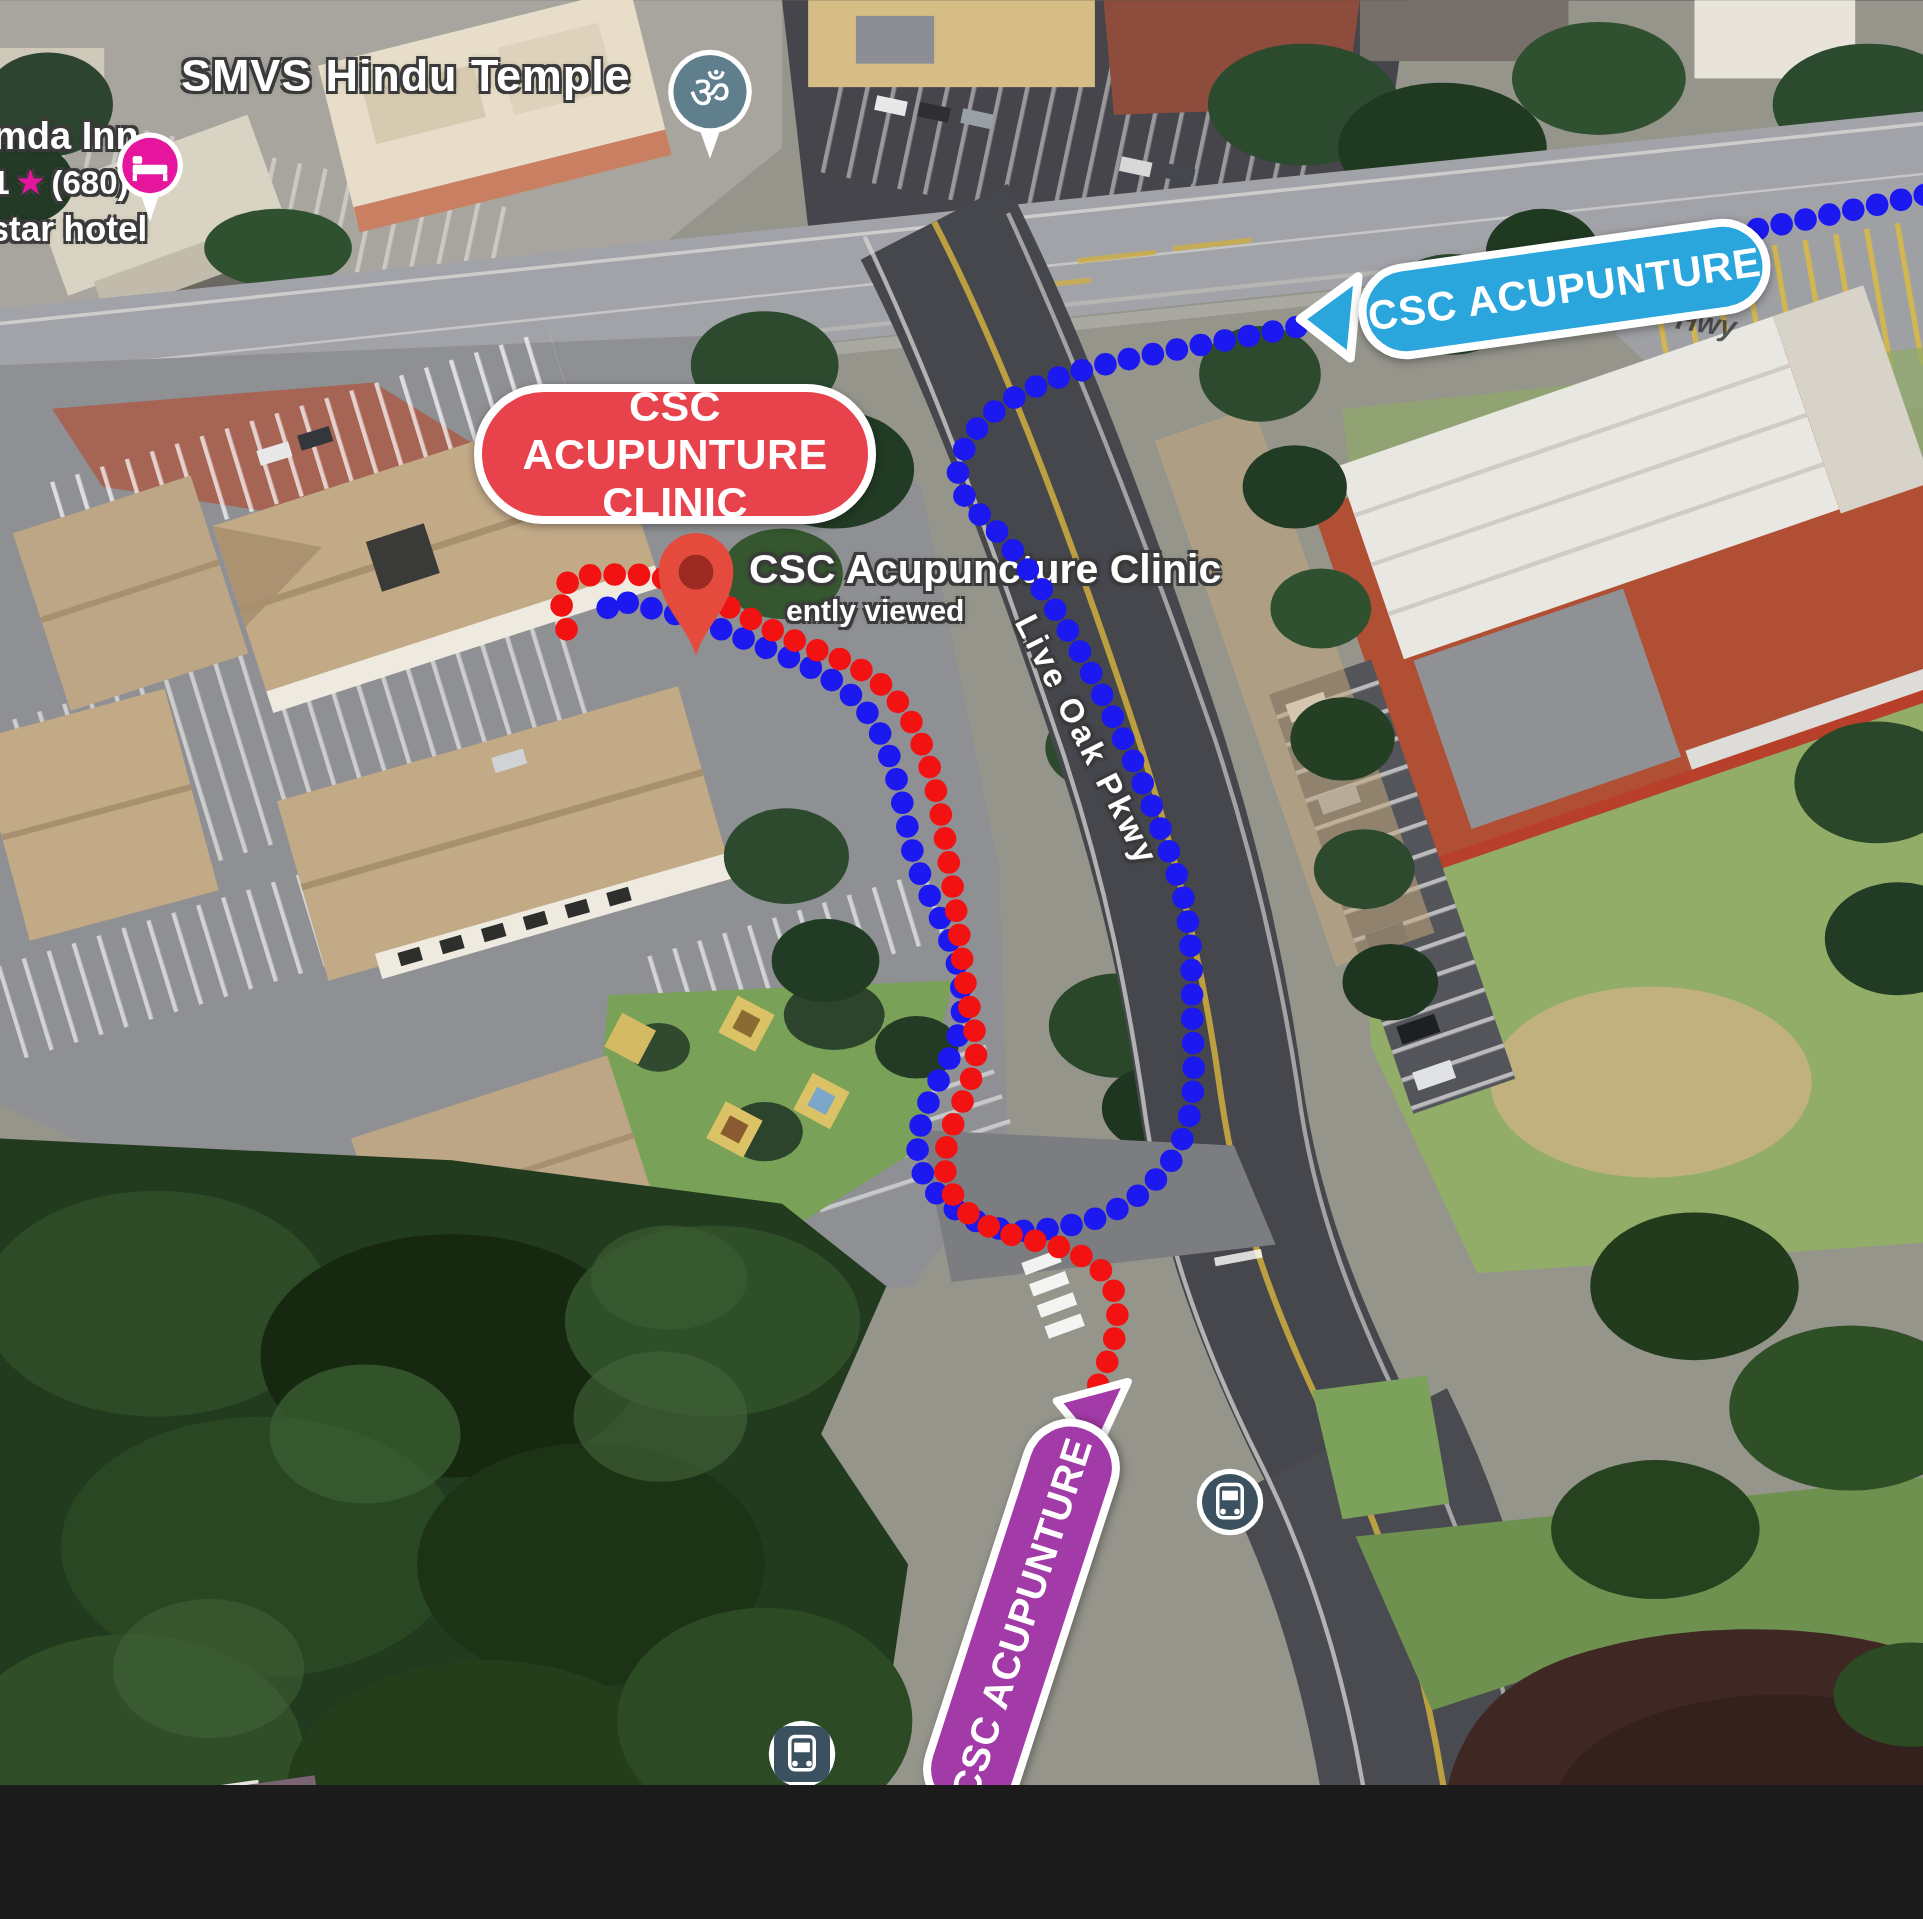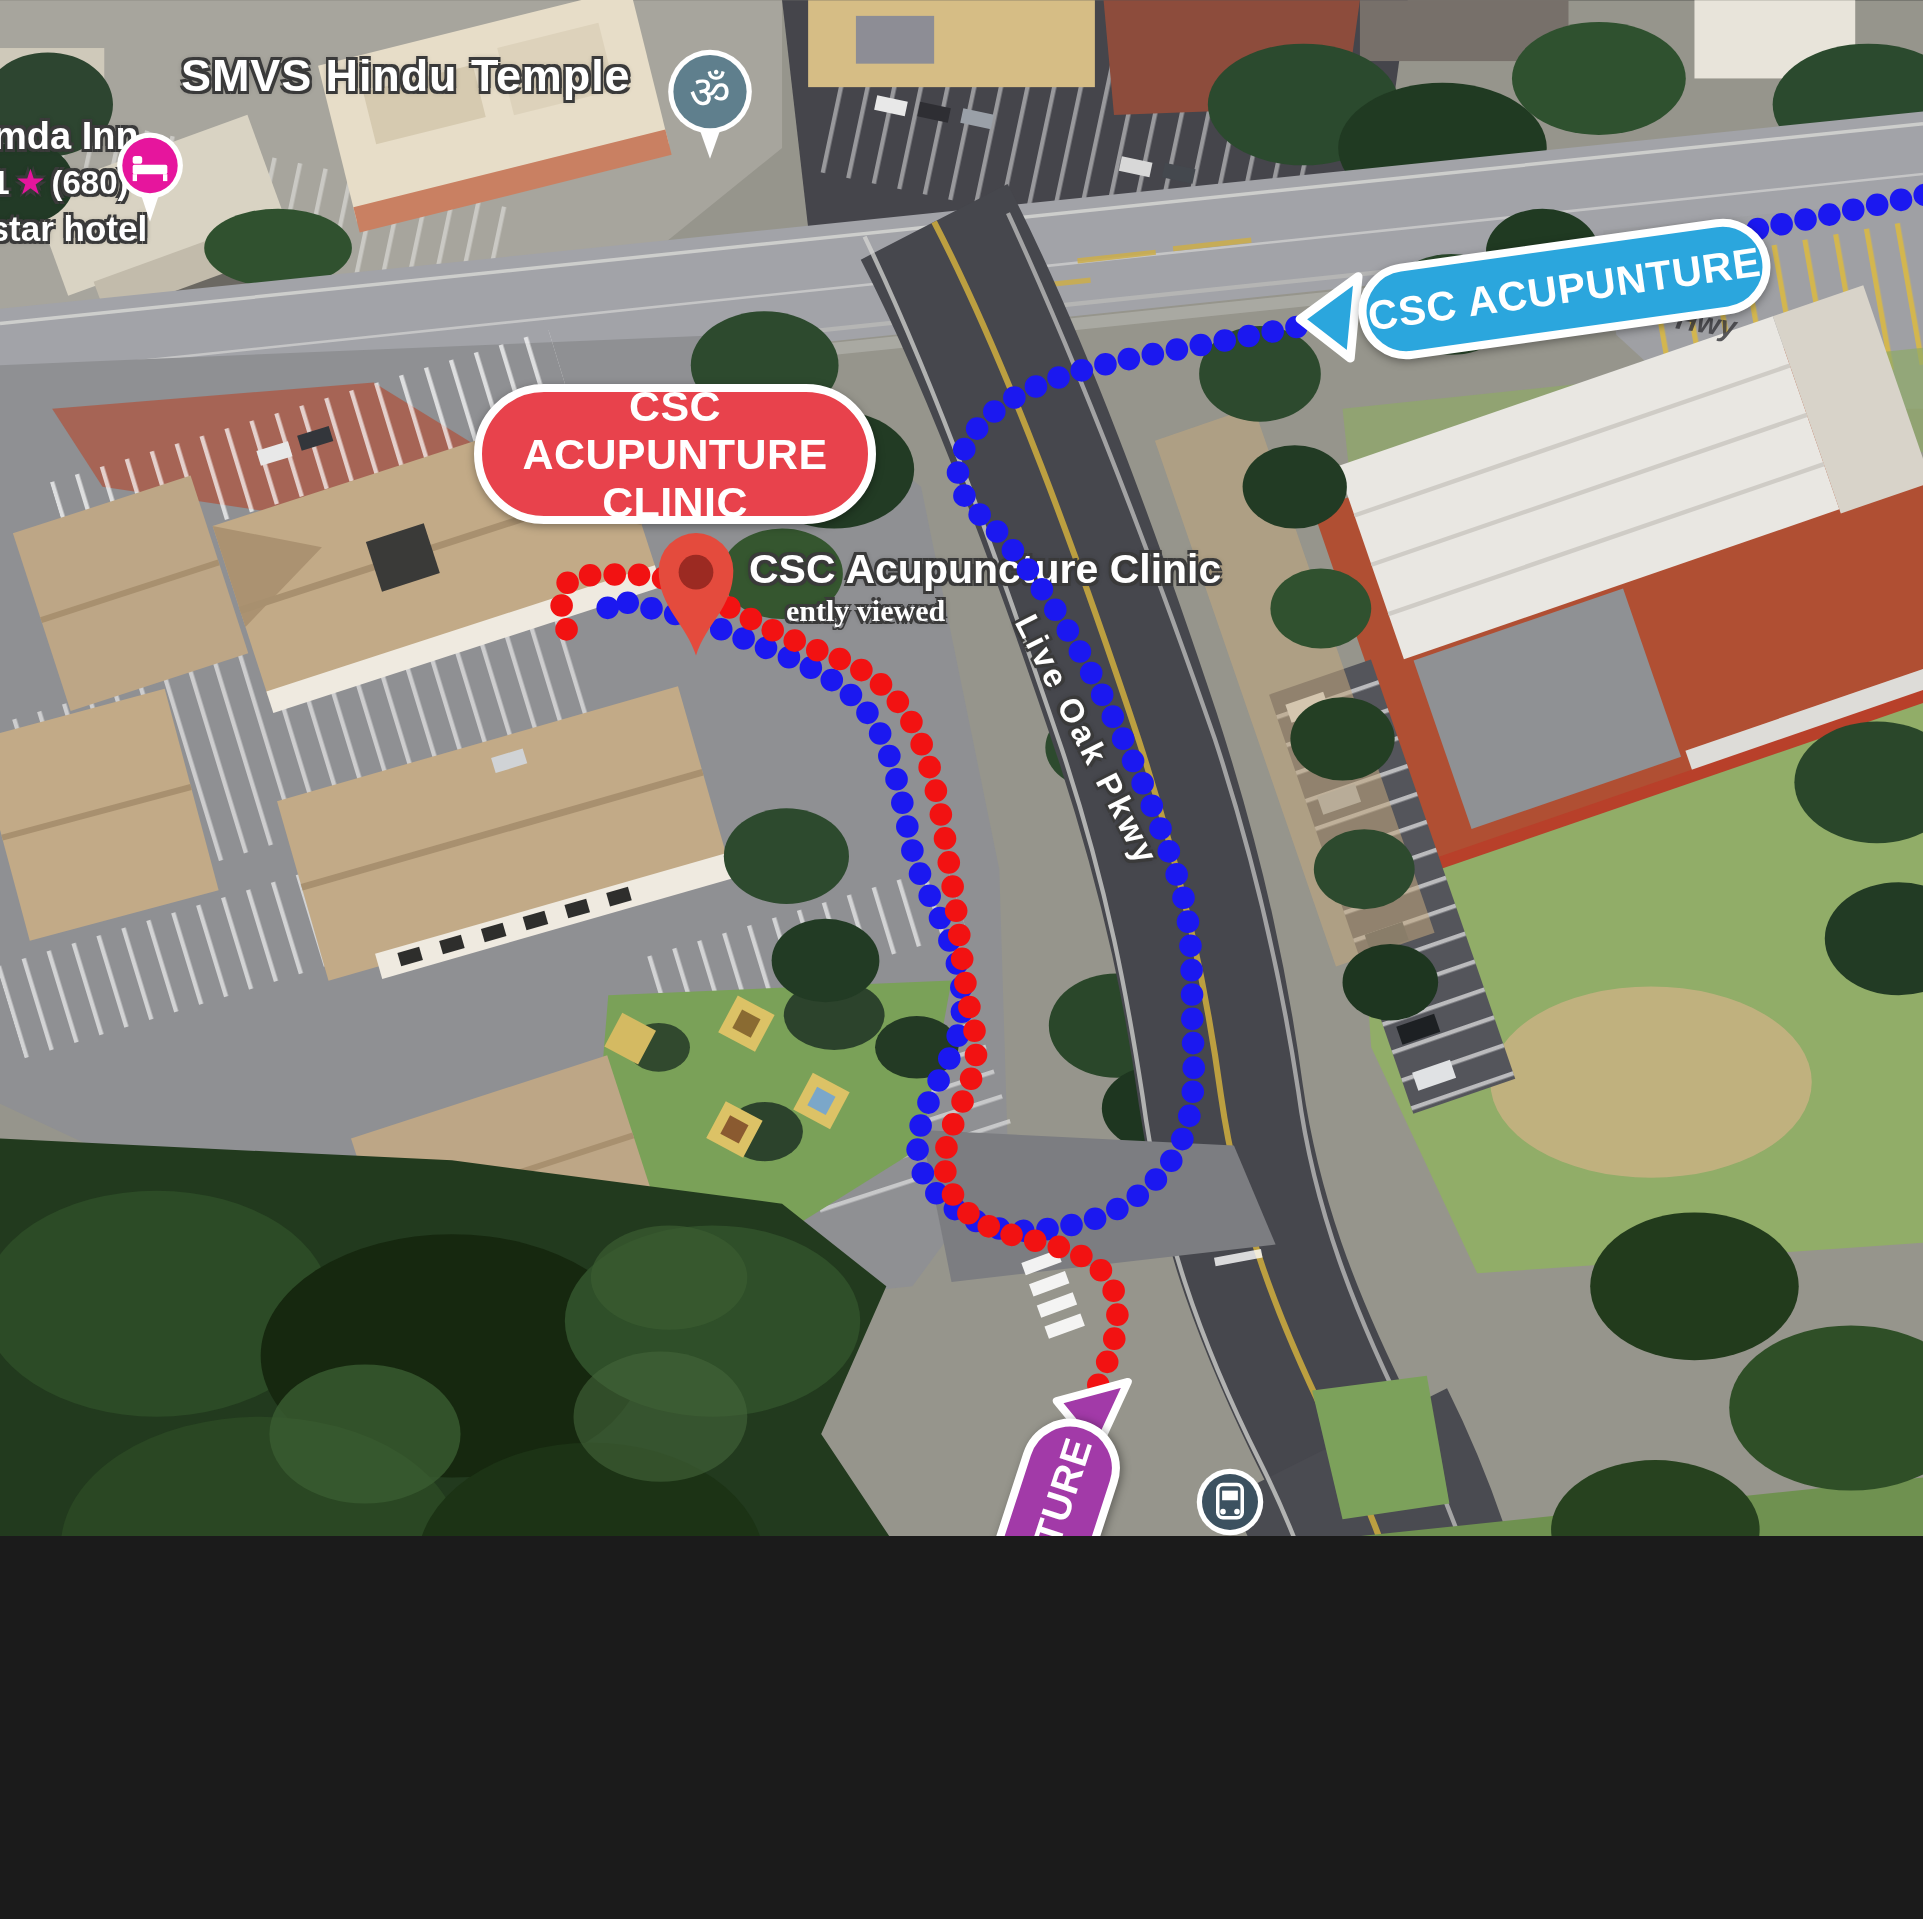--- a/index.html
+++ b/index.html
@@ -1,30 +1,30 @@
 <!DOCTYPE html>
 <html style="font-size:14px"><head>
 <meta charset="utf-8">
 <style>
   html,body{margin:0;padding:0;background:#1b1b1b;}
-  .stage{position:relative;width:1923px;height:1536px;overflow:hidden;
+  .stage{position:relative;width:1923px;height:1785px;overflow:hidden;
          font-family:"Liberation Sans","DejaVu Sans",sans-serif;}
   .stage svg.layer{position:absolute;left:0;top:0;}
   .z0{z-index:0}.z1{z-index:1}.z2{z-index:2}.z3{z-index:3}.z4{z-index:4}
 
   
   .lbl{position:absolute;color:#fff;font-weight:bold;white-space:nowrap;z-index:1;
        text-shadow:-2.6px -2.6px 0 #3a3a3a,2.6px -2.6px 0 #3a3a3a,-2.6px 2.6px 0 #3a3a3a,2.6px 2.6px 0 #3a3a3a,0 0 6px rgba(0,0,0,.45);}
   .lbl-temple{left:181px;top:50px;font-size:45px;letter-spacing:0.9px;}
   .lbl-hotel-name{left:-7px;top:115px;font-size:38px;}
   .lbl-hotel-rating{left:-8.7px;top:162px;font-size:33px;font-weight:bold;}
   .lbl-hotel-rating .star{color:#e6159d;font-size:35px;padding:0 5.2px;}
   .lbl-hotel-cat{left:-10.4px;top:209px;font-size:35px;}
   .lbl-clinic{left:749px;top:546px;font-size:41px;}
-  .lbl-viewed{left:786px;top:594px;font-size:30px;font-weight:bold;font-family:Liberation Serif, serif;}
+  .lbl-viewed{left:786px;top:594px;font-size:30px;font-weight:bold;}
   .lbl-road{left:1024px;top:598px;font-size:33px;letter-spacing:3.5px;
             transform:rotate(63deg);transform-origin:0 50%;}
   .lbl-hwy{position:absolute;left:1676px;top:306px;color:#3e3e42;font-size:29.5px;font-style:italic;
            font-weight:bold;transform:rotate(9deg);z-index:1;opacity:.85;}
 
   
   .pill{position:absolute;box-sizing:border-box;border:8.7px solid #fff;color:#fff;
         display:flex;align-items:center;justify-content:center;text-align:center;
         font-weight:bold;z-index:5;box-shadow:0 2.6px 8.7px rgba(0,0,0,.35);}
   .pill-red{left:474px;top:384px;width:402px;height:140px;border-radius:75px;

